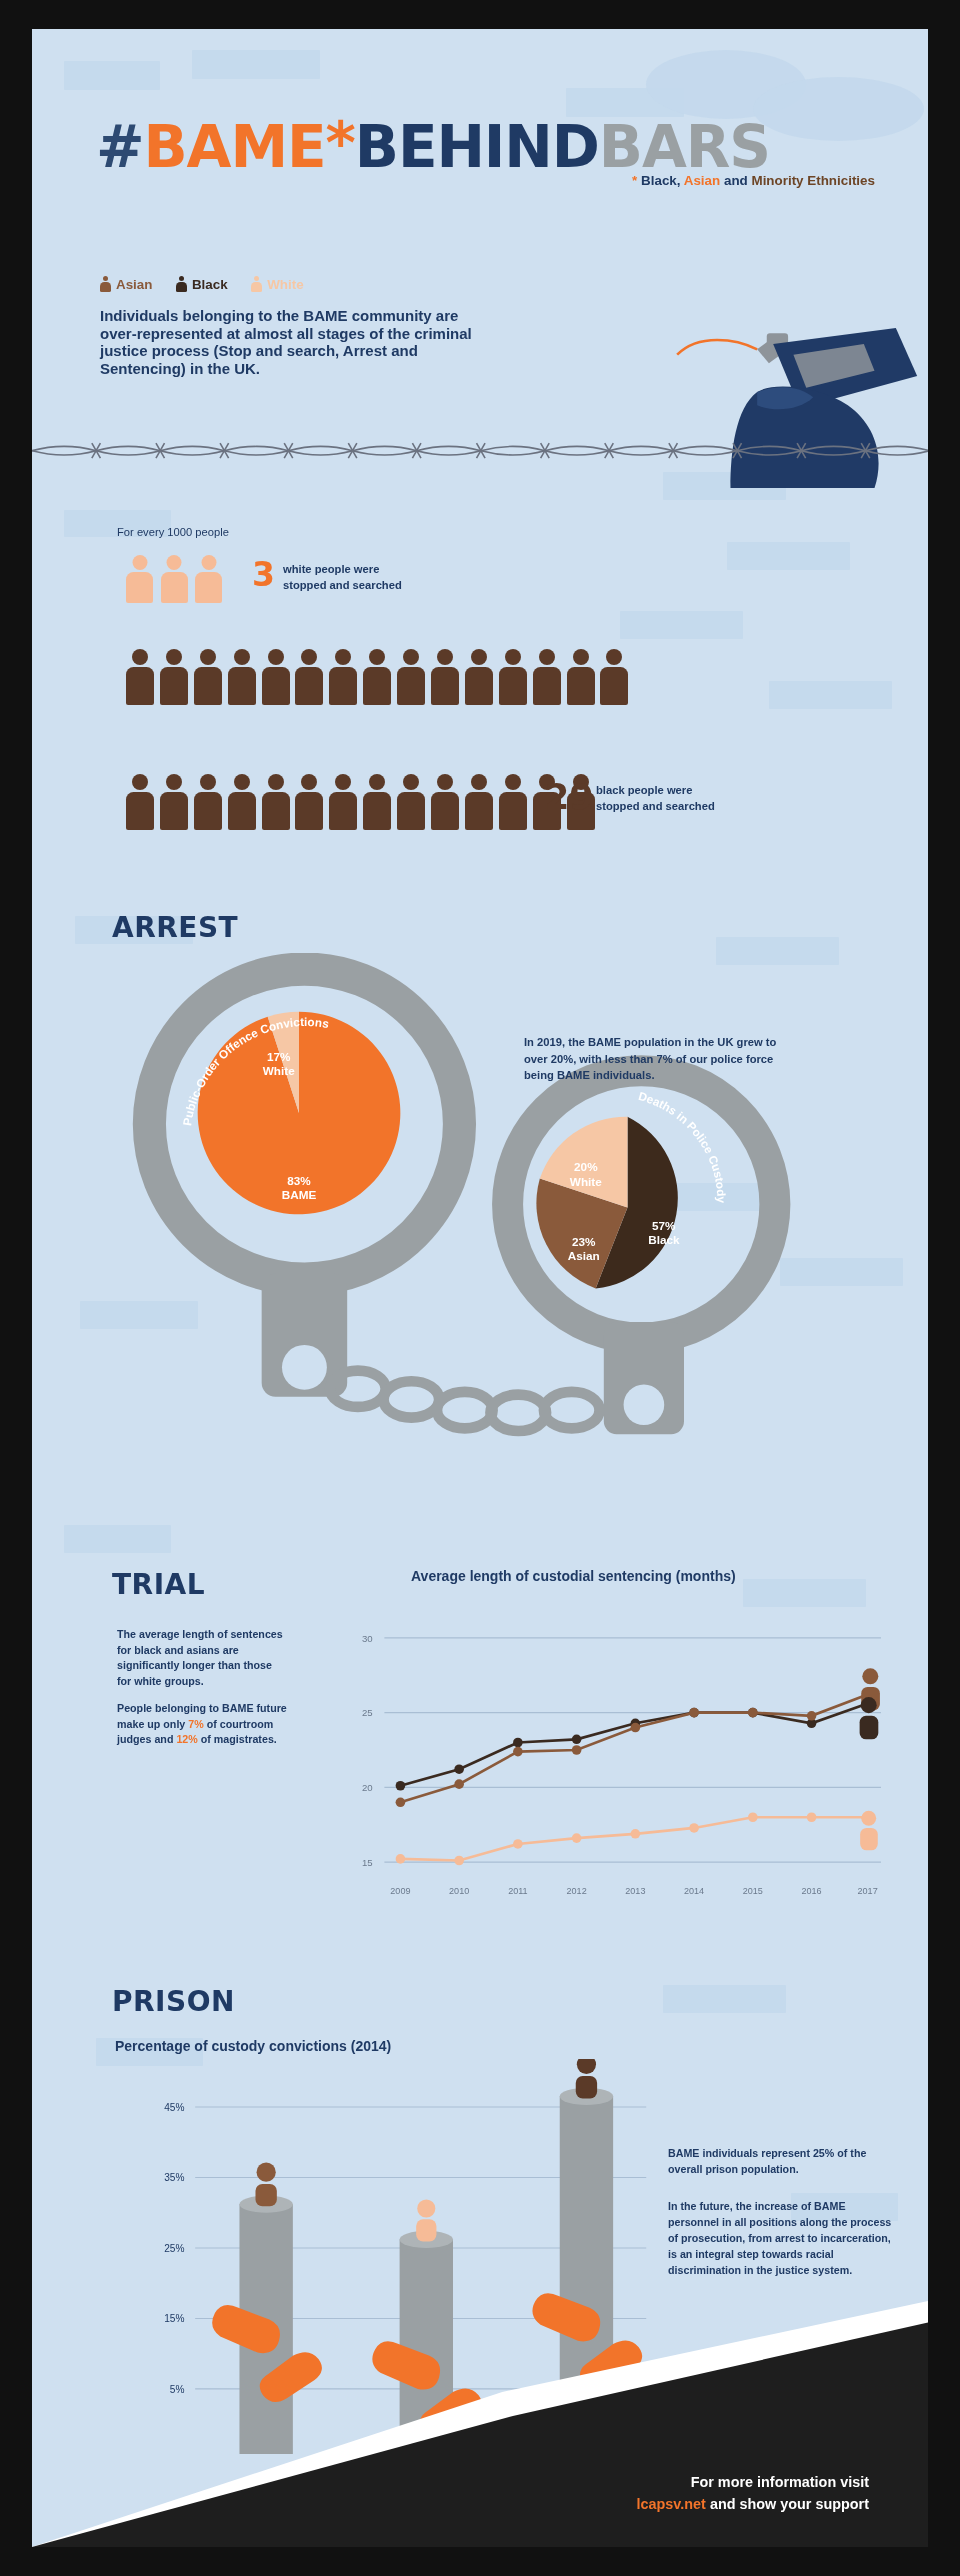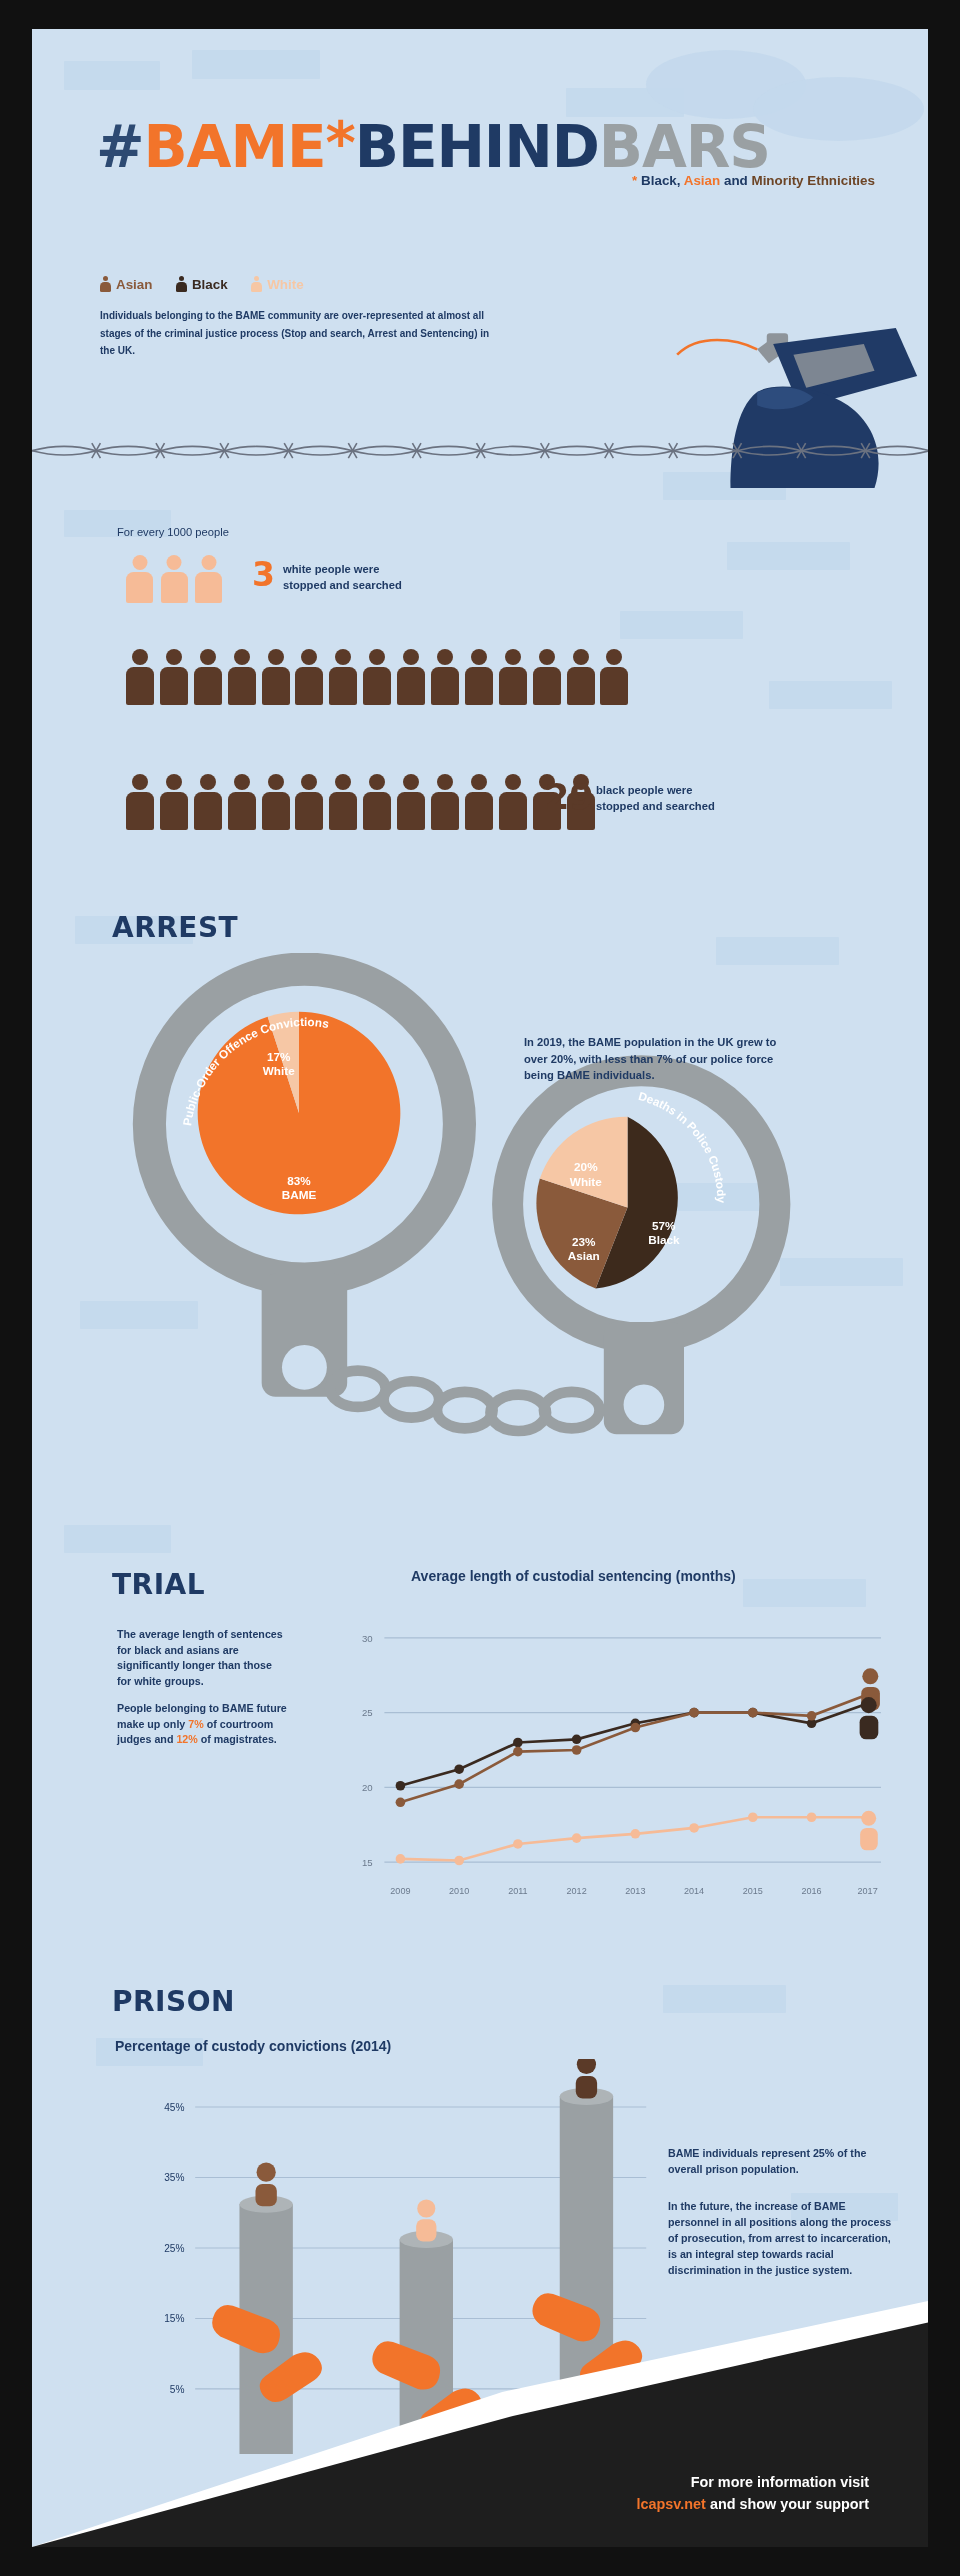--- a/index.html
+++ b/index.html
@@ -28,21 +28,21 @@
 
   .legend{position:absolute;left:68px;top:247px;display:flex;gap:23.5px;align-items:center;}
   .legend .item{display:flex;align-items:center;gap:5.3px;font-size:13.4px;font-weight:bold;}
   .lg-asian{color:#8a5a3b;}
   .lg-black{color:#3a2a20;}
   .lg-white{color:#f6c7a5;}
   .person-mini{width:10.7px;height:16px;position:relative;}
   .person-mini .head{position:absolute;left:2.7px;top:0;width:5.3px;height:5.3px;border-radius:50%;}
   .person-mini .body{position:absolute;left:0;top:5.9px;width:10.7px;height:10px;border-radius:4.3px 4.3px 1.6px 1.6px;}
 
-  .intro{position:absolute;left:68px;top:278px;width:395px;font-size:10px;line-height:17.6px;color:#1f3a64;font-weight:bold;}
+  .intro{position:absolute;left:68px;top:278px;width:395px;font-size:15px;line-height:17.6px;color:#1f3a64;font-weight:bold;}
 
   
   .hand{position:absolute;right:0;top:283px;width:331px;height:176px;}
 
   
   .wire{position:absolute;left:0;top:411px;width:100%;height:21.4px;}
 
   
   .sec-h{position:absolute;font-family:"DejaVu Sans", sans-serif;font-size:28px;font-weight:bold;color:#1f3a64;letter-spacing:0.5px;}
 

